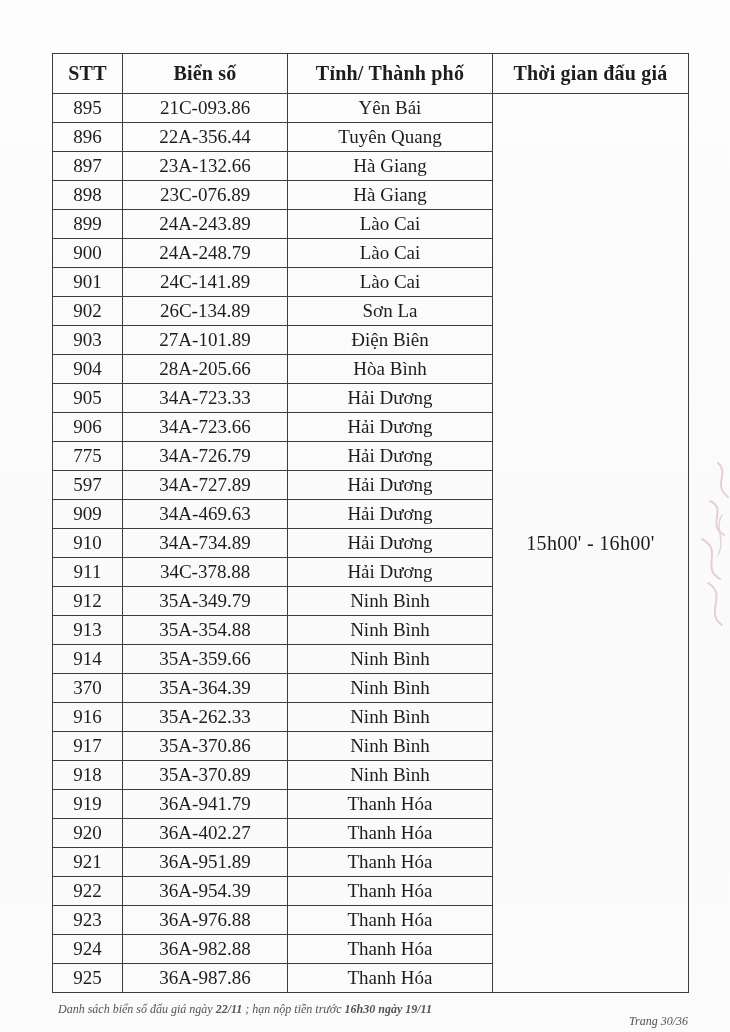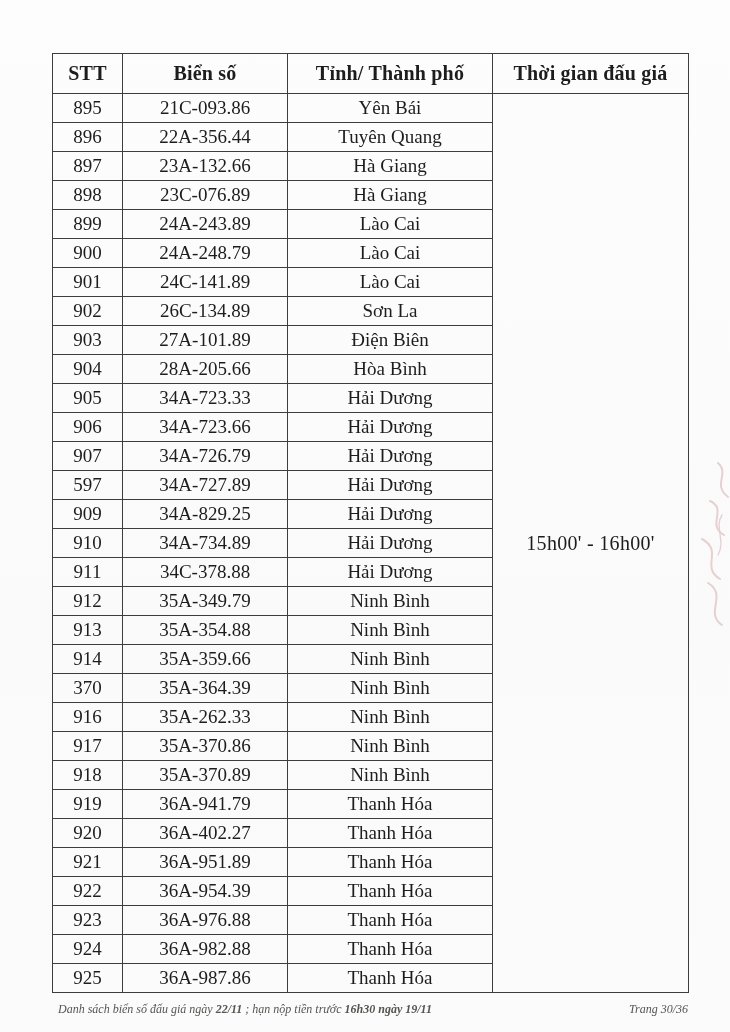--- a/index.html
+++ b/index.html
@@ -58,21 +58,21 @@
     position: absolute;
     left: 0;
     right: 0;
     top: 1000px;
     height: 24px;
     font-size: 12px;
     font-style: italic;
     color: var(--footer-ink);
   }
   .footer-left { position: absolute; left: 58px; top: 2px; white-space: nowrap; }
-  .footer-right { position: absolute; right: 42px; top: 2px; }
+  .footer-right { position: absolute; right: 42px; top: 14px; }
   .footer .b { font-weight: bold; }
   .stamp-artifact {
     position: absolute;
     right: 0;
     top: 455px;
     width: 46px;
     height: 175px;
     opacity: 0.38;
     pointer-events: none;
   }
@@ -153,32 +153,32 @@
           <td>905</td>
           <td>34A-723.33</td>
           <td>Hải Dương</td>
         </tr>
         <tr>
           <td>906</td>
           <td>34A-723.66</td>
           <td>Hải Dương</td>
         </tr>
         <tr>
-          <td>907</td>
+          <td>775</td>
           <td>34A-726.79</td>
           <td>Hải Dương</td>
         </tr>
         <tr>
           <td>597</td>
           <td>34A-727.89</td>
           <td>Hải Dương</td>
         </tr>
         <tr>
           <td>909</td>
-          <td>34A-829.25</td>
+          <td>34A-469.63</td>
           <td>Hải Dương</td>
         </tr>
         <tr>
           <td>910</td>
           <td>34A-734.89</td>
           <td>Hải Dương</td>
         </tr>
         <tr>
           <td>911</td>
           <td>34C-378.88</td>

